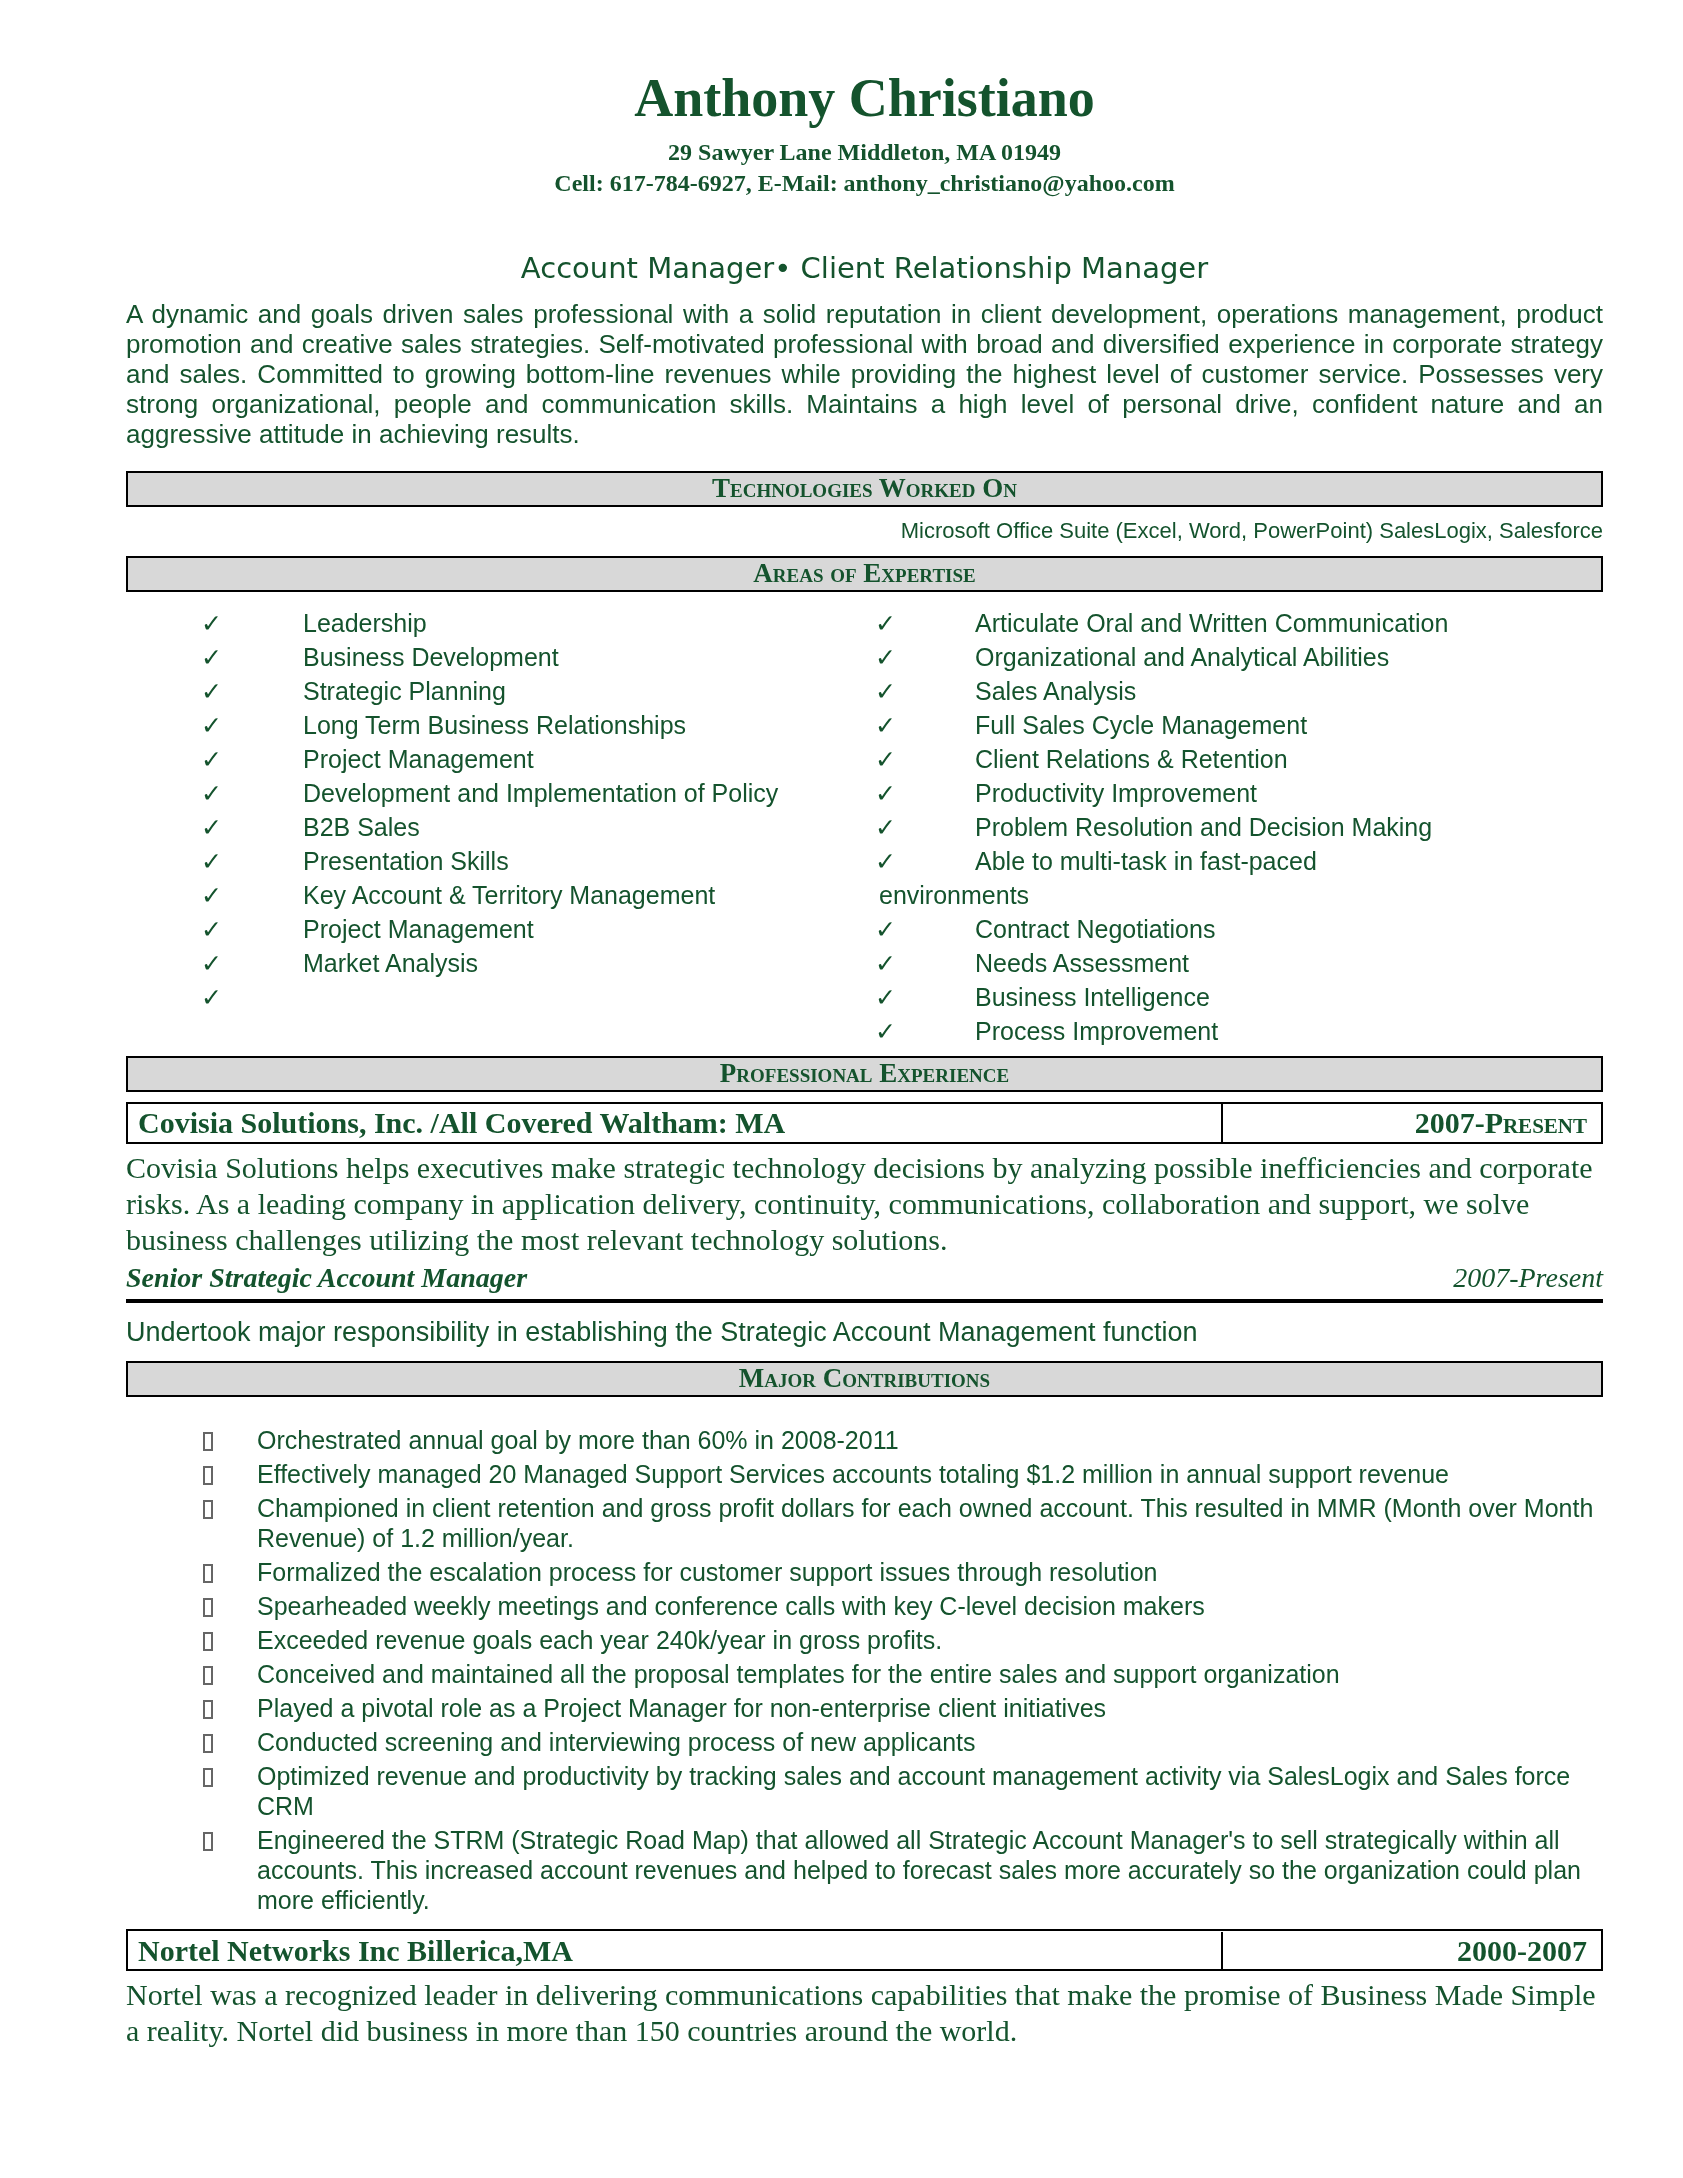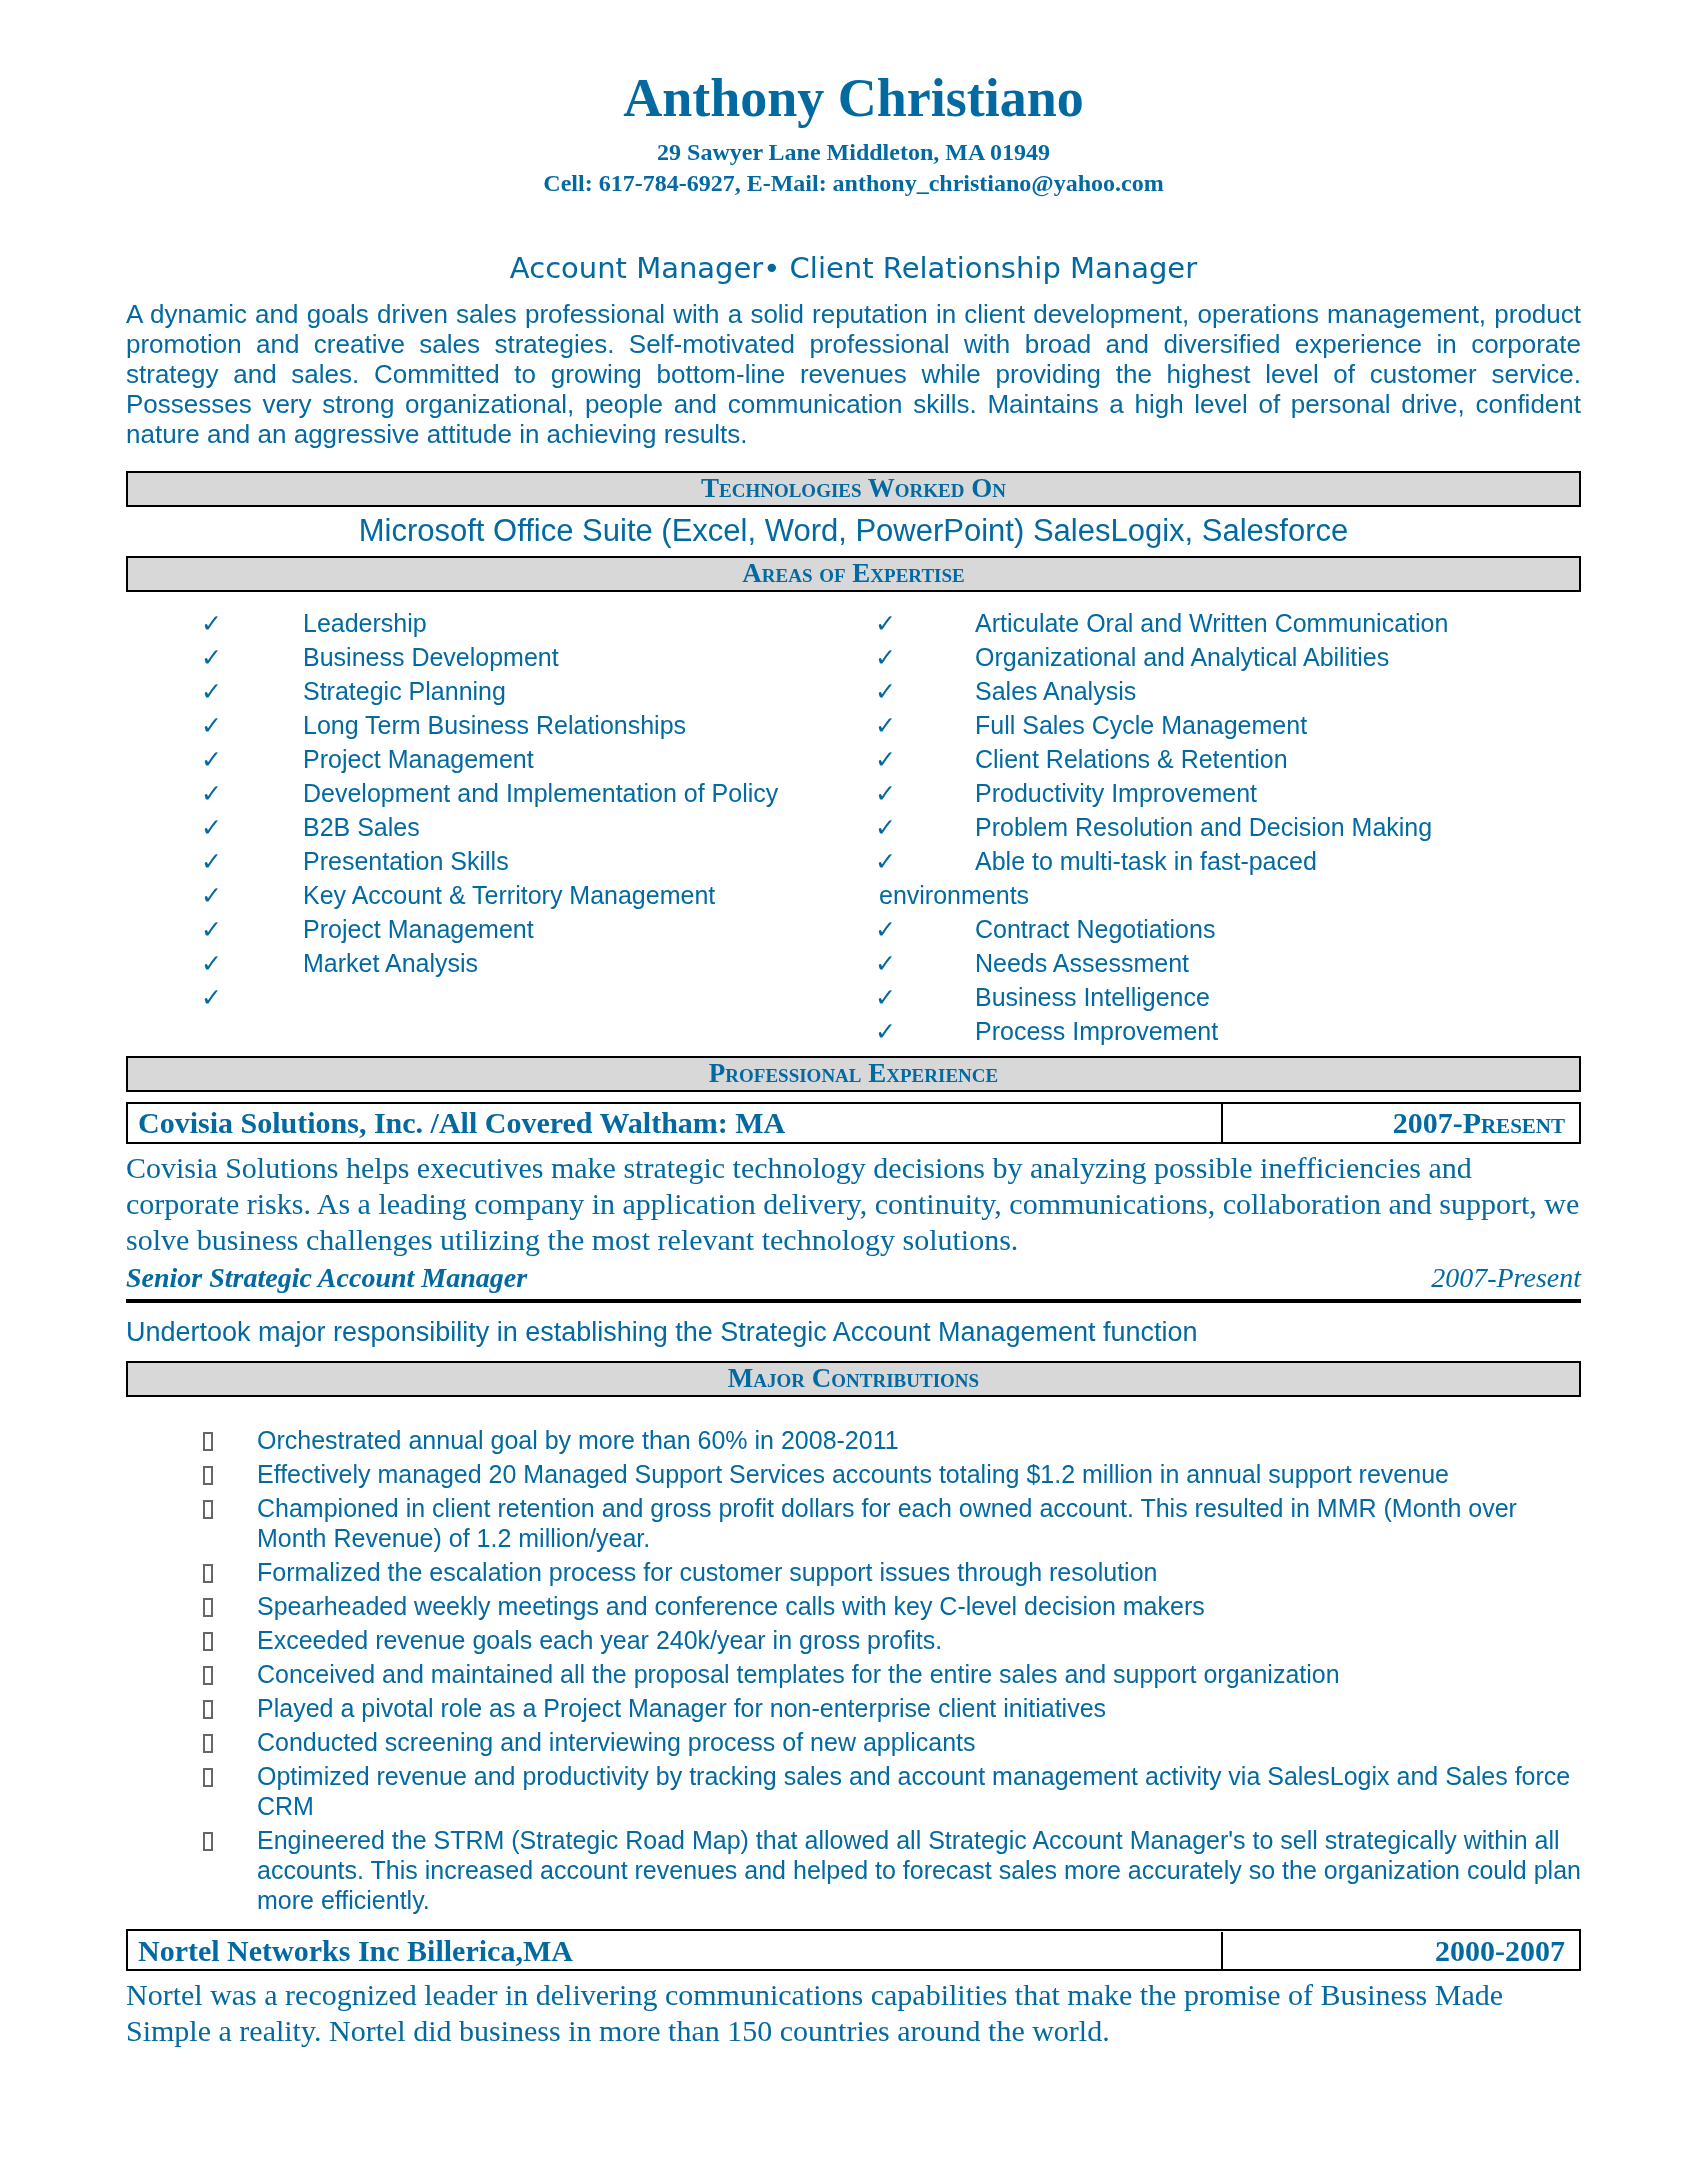--- a/index.html
+++ b/index.html
@@ -2,22 +2,22 @@
 <html style="--bar-bg: #d8d8d8;"><head>
 <meta charset="utf-8">
 <style>
   html, body { margin: 0; padding: 0; background: #ffffff; }
   * { box-sizing: border-box; }
   .page {
     position: relative;
     width: 1683px;
     height: 2178px;
     background: #ffffff;
-    color: #0369a1;
-    padding: 69px 102px 0 126px;
+    color: #14532d;
+    padding: 69px 80px 0 126px;
     font-family: "Liberation Sans", sans-serif;
     overflow: hidden;
   }
   
   .name {
     font-family: "Liberation Serif", "DejaVu Serif", serif;
     font-weight: bold;
     font-size: 54px;
     line-height: 59px;
     text-align: center;
@@ -53,23 +53,23 @@
     font-family: "Liberation Serif", "DejaVu Serif", serif;
     font-weight: bold;
     font-size: 27px;
     font-variant: small-caps;
     margin-top: 22px;
   }
   .bar.tight { margin-top: 10px; }
   .bar.after-grid { margin-top: 8px; }
   .bar.mc { margin-top: 14px; }
   .tech-line {
-    font-size: 31px;
+    font-size: 22px;
     line-height: 30px;
-    text-align: center;
+    text-align: right;
     margin-top: 9px;
   }
   
   .exp-grid {
     display: grid;
     grid-template-columns: 736px 1fr;
     margin-top: 14px;
   }
   .exp-row { display: flex; font-size: 25px; line-height: 34px; }
   .exp-col.left  .check { flex: 0 0 auto; margin-left: 75px; width: 102px; }

